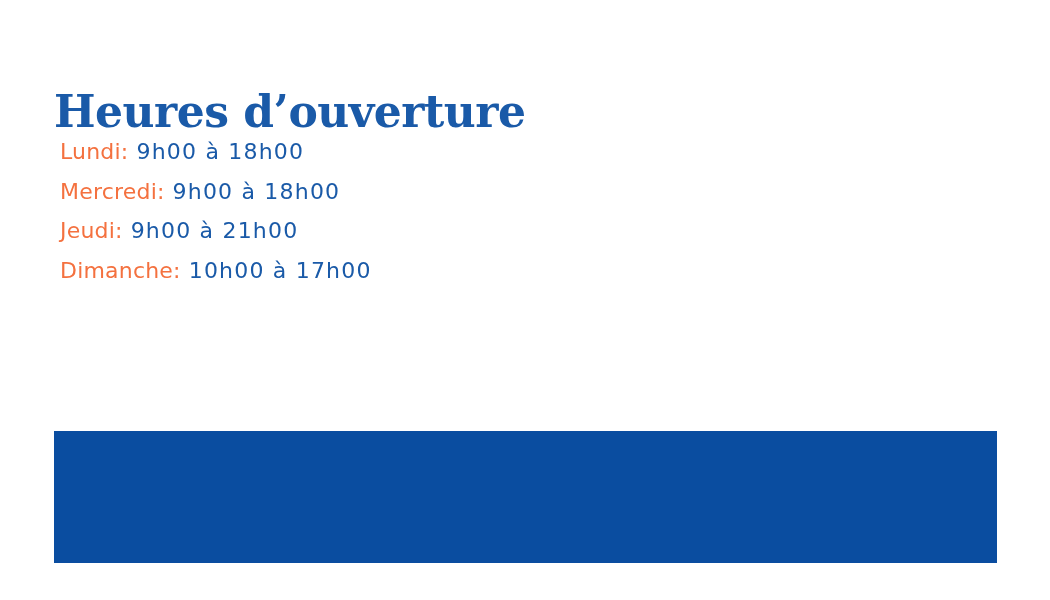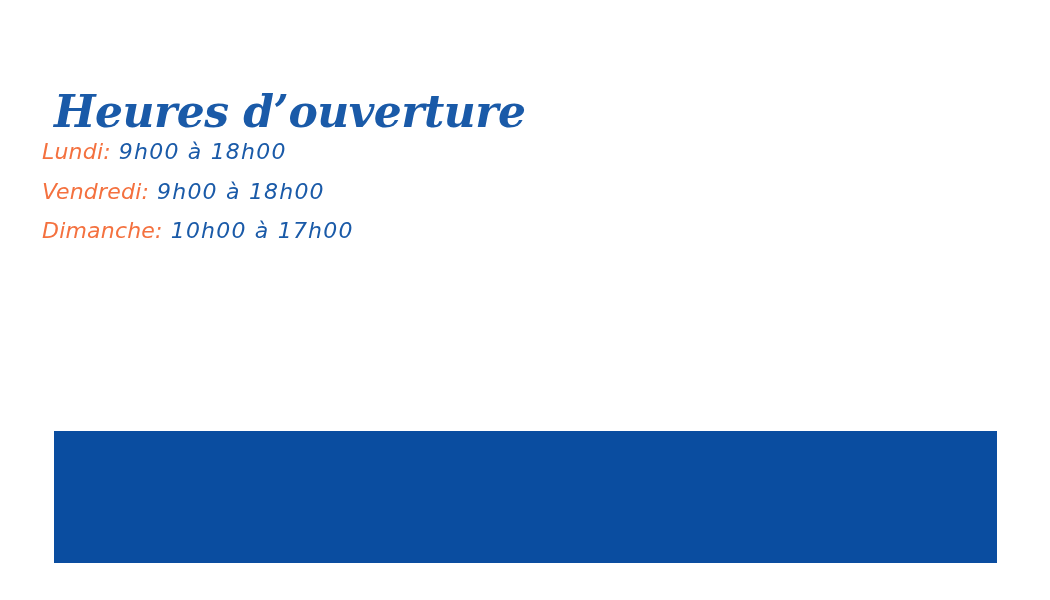--- a/index.html
+++ b/index.html
@@ -15,41 +15,40 @@
     position: relative;
   }
 
   #slide {
     position: absolute;
     left: 0;
     top: 0;
     width: 1050px;
     height: 488px;
     background: #ffffff;
-    font-style: italic;
   }
 
   
   #page-title {
     position: absolute;
     left: 54px;
     top: 57px;
     font-family: "DejaVu Serif", "Liberation Serif", serif;
     font-weight: bold;
     font-size: 44px;
     line-height: 52px;
     letter-spacing: -0.5px;
     color: #1a5aa8;
     white-space: nowrap;
   }
 
   
   #hours-list {
     position: absolute;
-    left: 42px;
+    left: 60px;
     top: 132px;
     width: 600px;
   }
 
   .hours-row {
     height: 39.5px;
     line-height: 39.5px;
     white-space: nowrap;
     font-family: "DejaVu Sans", "Liberation Sans", sans-serif;
     font-size: 22px;
@@ -86,23 +85,26 @@
   <h1 id="page-title">Heures d’ouverture</h1>
 
   <div id="hours-list">
 
     <div class="hours-row">
       <span class="day-label">Lundi:</span><span class="time-value">9h00  à  18h00</span>
     </div>
 
 
     <div class="hours-row">
-      <span class="day-label">Vendredi:</span><span class="time-value">9h00  à  18h00</span>
+      <span class="day-label">Mercredi:</span><span class="time-value">9h00  à  18h00</span>
     </div>
 
+    <div class="hours-row">
+      <span class="day-label">Jeudi:</span><span class="time-value">9h00  à  21h00</span>
+    </div>
 
 
 
     <div class="hours-row">
       <span class="day-label">Dimanche:</span><span class="time-value">10h00  à  17h00</span>
     </div>
 
   </div>
 
   <div id="content-block"></div>

